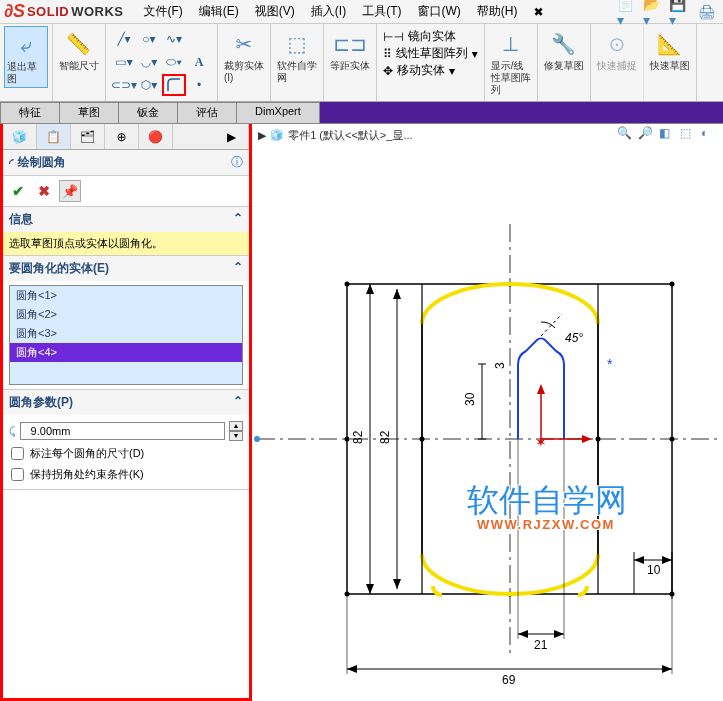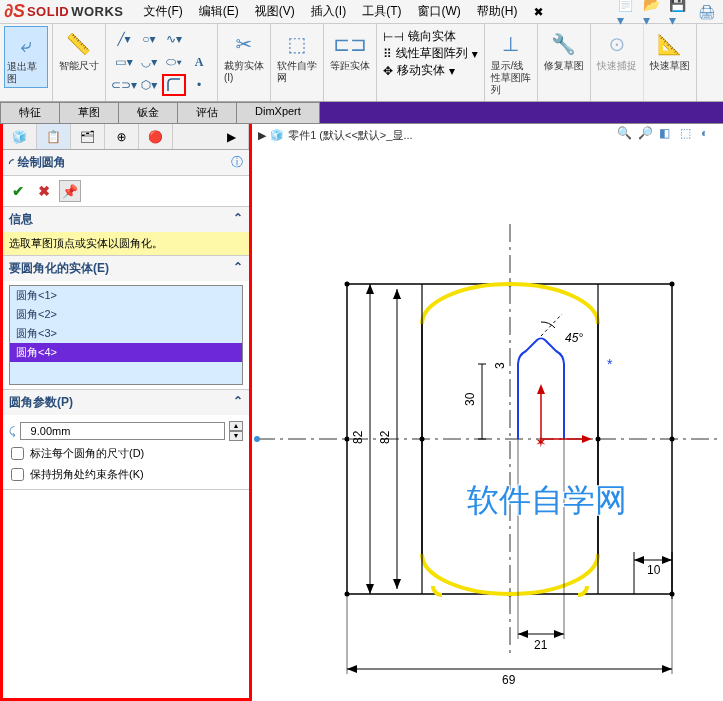--- a/index.html
+++ b/index.html
@@ -363,14 +363,15 @@
 
       <line x1="95" y1="525" x2="420" y2="525" stroke="#000"></line>
       <polygon points="95,525 105,521 105,529" fill="#000"></polygon>
         <polygon points="420,525 410,521 410,529" fill="#000"></polygon>
       <line x1="95" y1="450" x2="95" y2="530" stroke="#000" stroke-width=".6"></line>
         <line x1="420" y1="450" x2="420" y2="530" stroke="#000" stroke-width=".6"></line>
       <text x="250" y="540" font-size="12">69</text>
     </svg>
 
     <div class="watermark">软件自学网</div>
+    <div class="watermark-sub">WWW.RJZXW.COM</div>
   </div>
 </div>
 
 </body></html>

